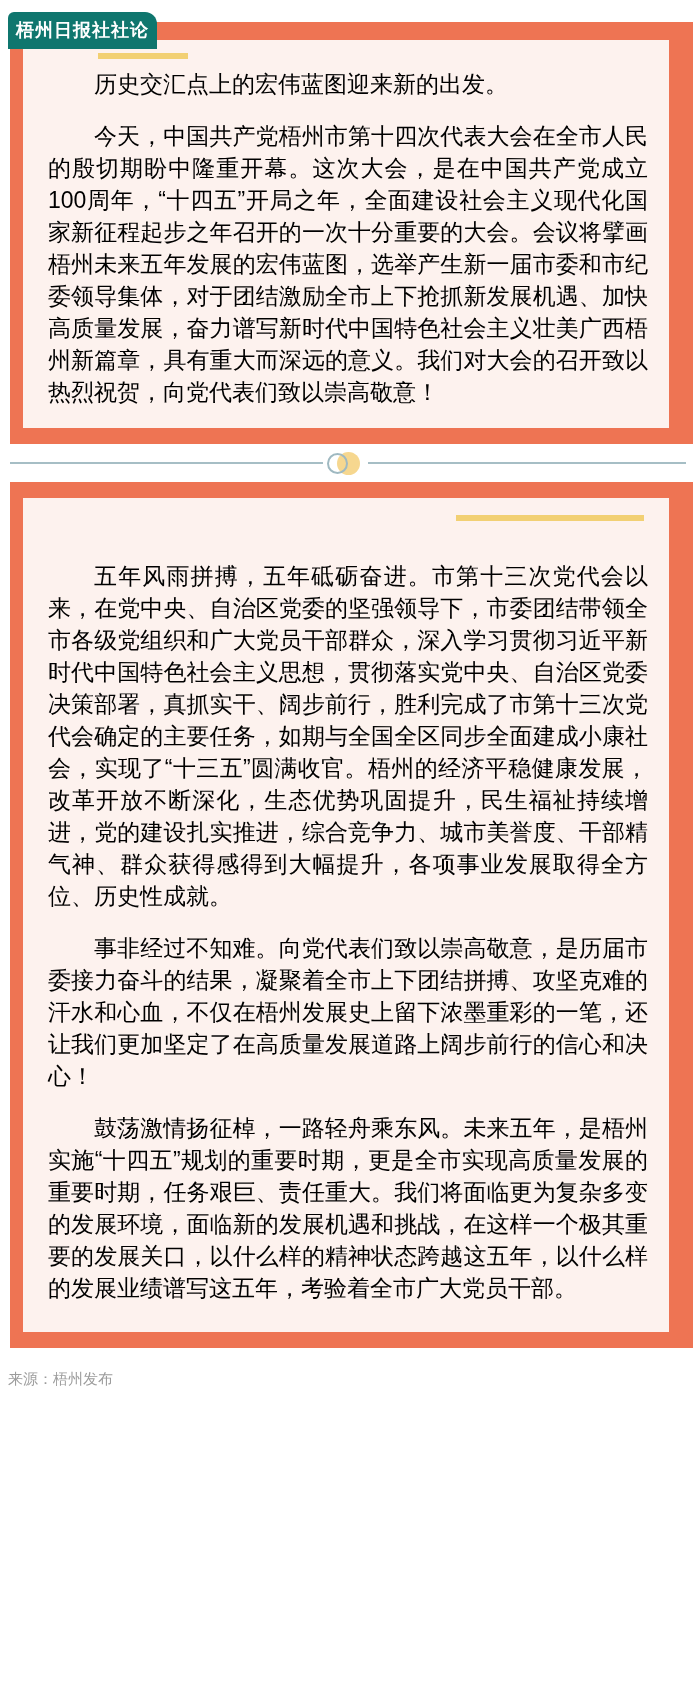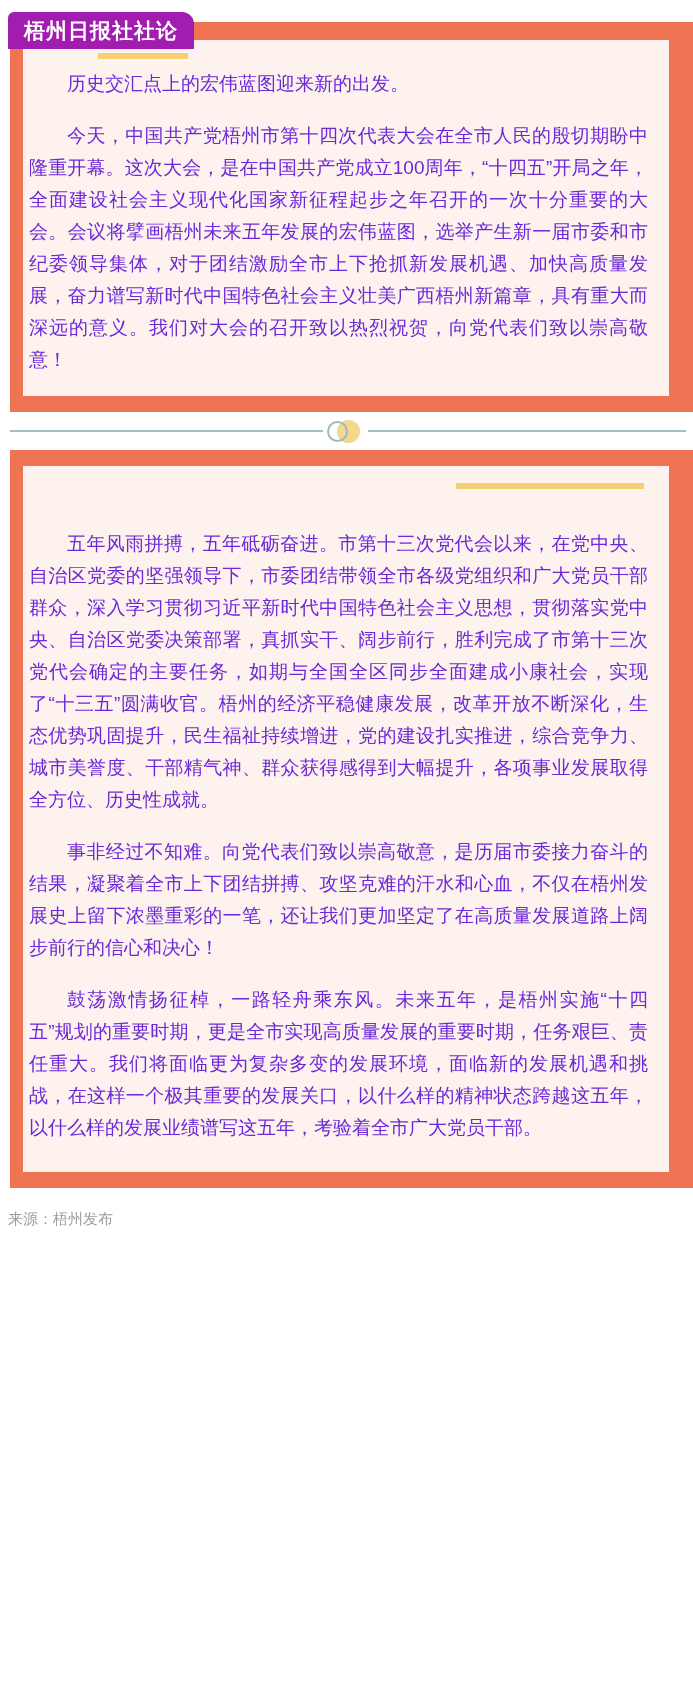--- a/index.html
+++ b/index.html
@@ -13,27 +13,27 @@
     min-height: 1695px;
     background: #ffffff;
     overflow: hidden;
   }
   
   .badge {
     position: absolute;
     top: 12px;
     left: 8px;
     z-index: 3;
-    background: #a21caf;
+    background: #0f766e;
     color: #ffffff;
-    font-size: 21px;
+    font-size: 18px;
     font-weight: bold;
     height: 37px;
     line-height: 37px;
-    padding: 0 16px;
+    padding: 0 8px;
     border-radius: 6px 12px 0 0;
     letter-spacing: 1px;
   }
   
   .frame {
     margin-left: 10px;
     margin-right: 0;
     border: 16px solid #EE7453;
     border-left-width: 13px;
     border-right-width: 24px;
@@ -43,24 +43,24 @@
   .frame-intro { margin-top: 22px; border-top-width: 18px; }
   .frame-body  { border-top-width: 16px; }
   .accent-bar {
     position: absolute;
     height: 6px;
     background: #F2D073;
   }
   .accent-intro { top: 13px; left: 75px; width: 90px; }
   .accent-body  { top: 17px; right: 25px; width: 188px; }
   .box-text {
-    padding: 28px 21px 20px 6px;
-    font-size: 19px;
+    padding: 28px 21px 20px 25px;
+    font-size: 23px;
     line-height: 32px;
-    color: #6d28d9;
+    color: #000000;
     text-align: justify;
   }
   .frame-body .box-text { padding-top: 46px; padding-bottom: 28px; margin-top: 16px; }
   .box-text p { margin: 0 0 20px 0; text-indent: 2em; }
   .box-text p:last-child { margin-bottom: 0; }
   
   .divider {
     position: relative;
     height: 26px;
     margin: 6px 0 6px 0;

